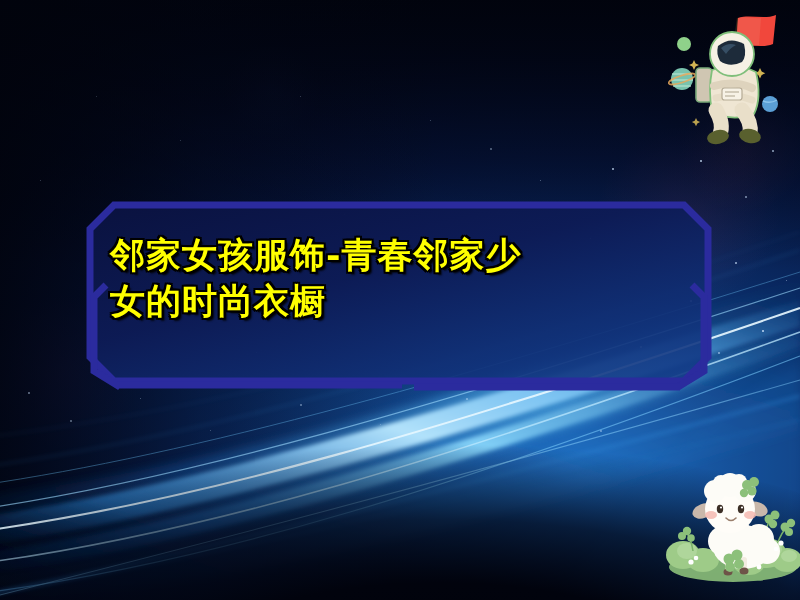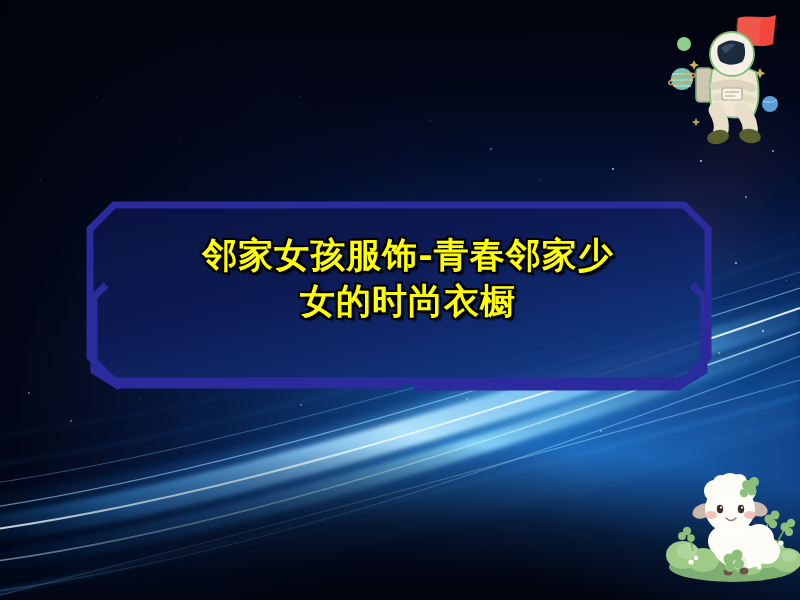--- a/index.html
+++ b/index.html
@@ -74,24 +74,24 @@
     position: absolute;
     left: 84px;
     top: 199px;
     width: 630px;
     height: 188px;
   }
   .frame svg { width: 100%; height: 100%; display: block; overflow: visible; }
 
   .title-block {
     position: absolute;
-    left: 118px;
+    left: 110px;
     top: 232px;
     width: 580px;
-    text-align: center;
+    text-align: left;
     line-height: 1.30;
     font-size: 35px;
     font-weight: bold;
     letter-spacing: 1px;
     color: #ffff00;
     font-family: "DejaVu Serif", "Liberation Serif", serif;
     text-shadow:
       2px 2px 0 #000, -2px 2px 0 #000, 2px -2px 0 #000, -2px -2px 0 #000,
       2px 0 0 #000, -2px 0 0 #000, 0 2px 0 #000, 0 -2px 0 #000,
       3px 3px 2px rgba(0,0,0,0.85);

